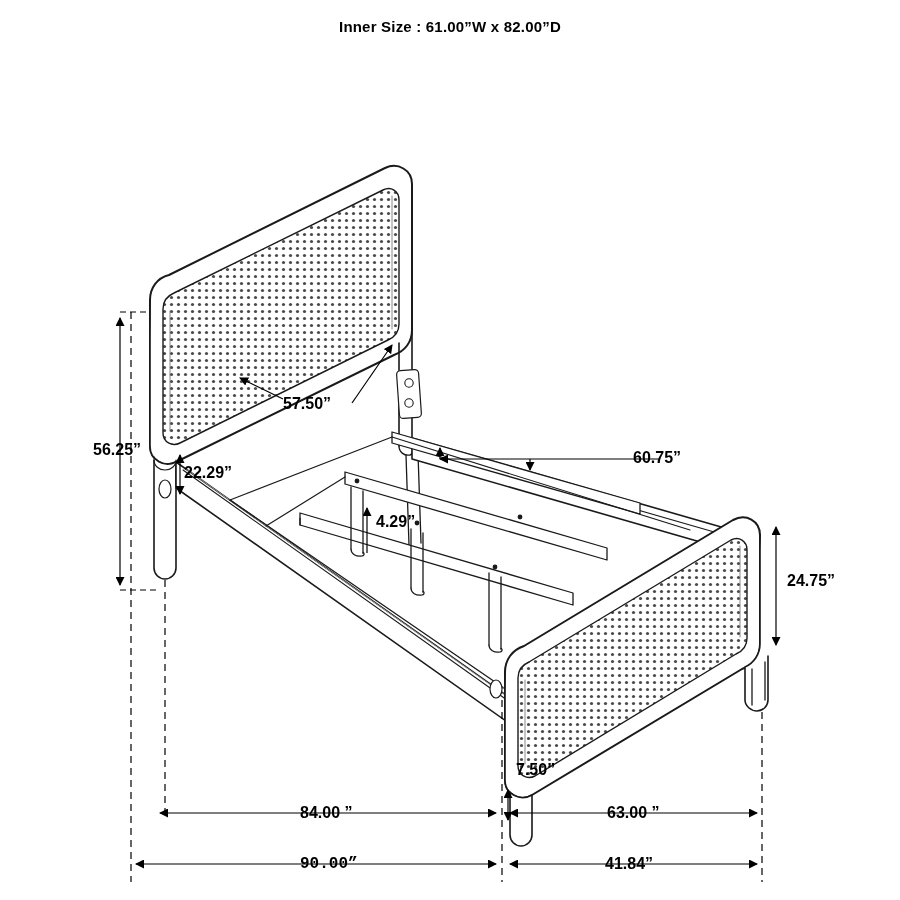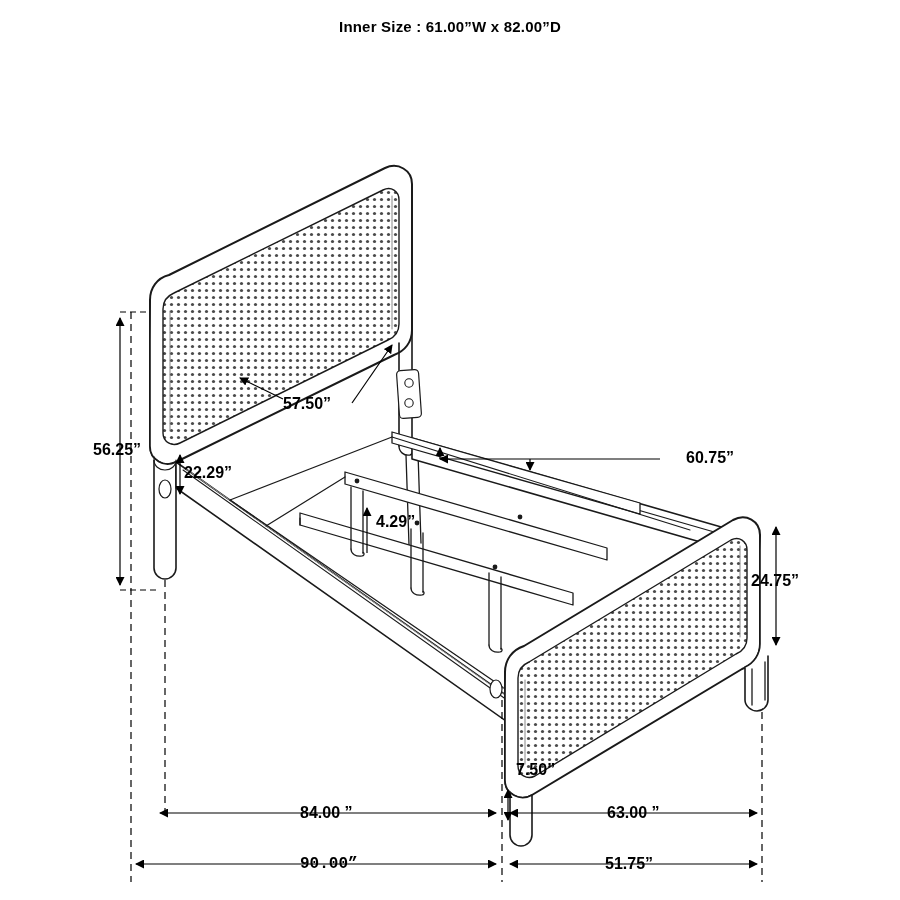--- a/index.html
+++ b/index.html
@@ -218,29 +218,29 @@
       </g>
     </g>
   </svg>
 
   <div class="dimlabel" style="left:68px; top:441px;margin-left:25px;">56.25”</div>
 
   <div class="dimlabel" style="left:283px; top:395px;">57.50”</div>
 
   <div class="dimlabel" style="left:184px; top:464px;">22.29”</div>
 
-  <div class="dimlabel" style="left:686px; top:449px;text-align:right;">60.75”</div>
+  <div class="dimlabel" style="left:633px; top:449px;text-align:right;">60.75”</div>
 
   <div class="dimlabel" style="left:376px; top:513px;">4.29”</div>
 
-  <div class="dimlabel" style="left:751px; top:572px;">24.75”</div>
+  <div class="dimlabel" style="left:787px; top:572px;">24.75”</div>
 
   <div class="dimlabel" style="left:516px; top:761px;">7.50”</div>
 
   <div class="dimlabel" style="left:300px; top:804px;">84.00 ”</div>
 
   <div class="dimlabel" style="left:607px; top:804px;">63.00 ”</div>
 
   <div class="dimlabel" style="left:300px; top:855px;font-family:Liberation Mono, monospace;">90.00”</div>
 
-  <div class="dimlabel" style="left:605px; top:855px;">51.75”</div>
+  <div class="dimlabel" style="left:605px; top:855px;">41.84”</div>
 
 </div>
 
 </body></html>

